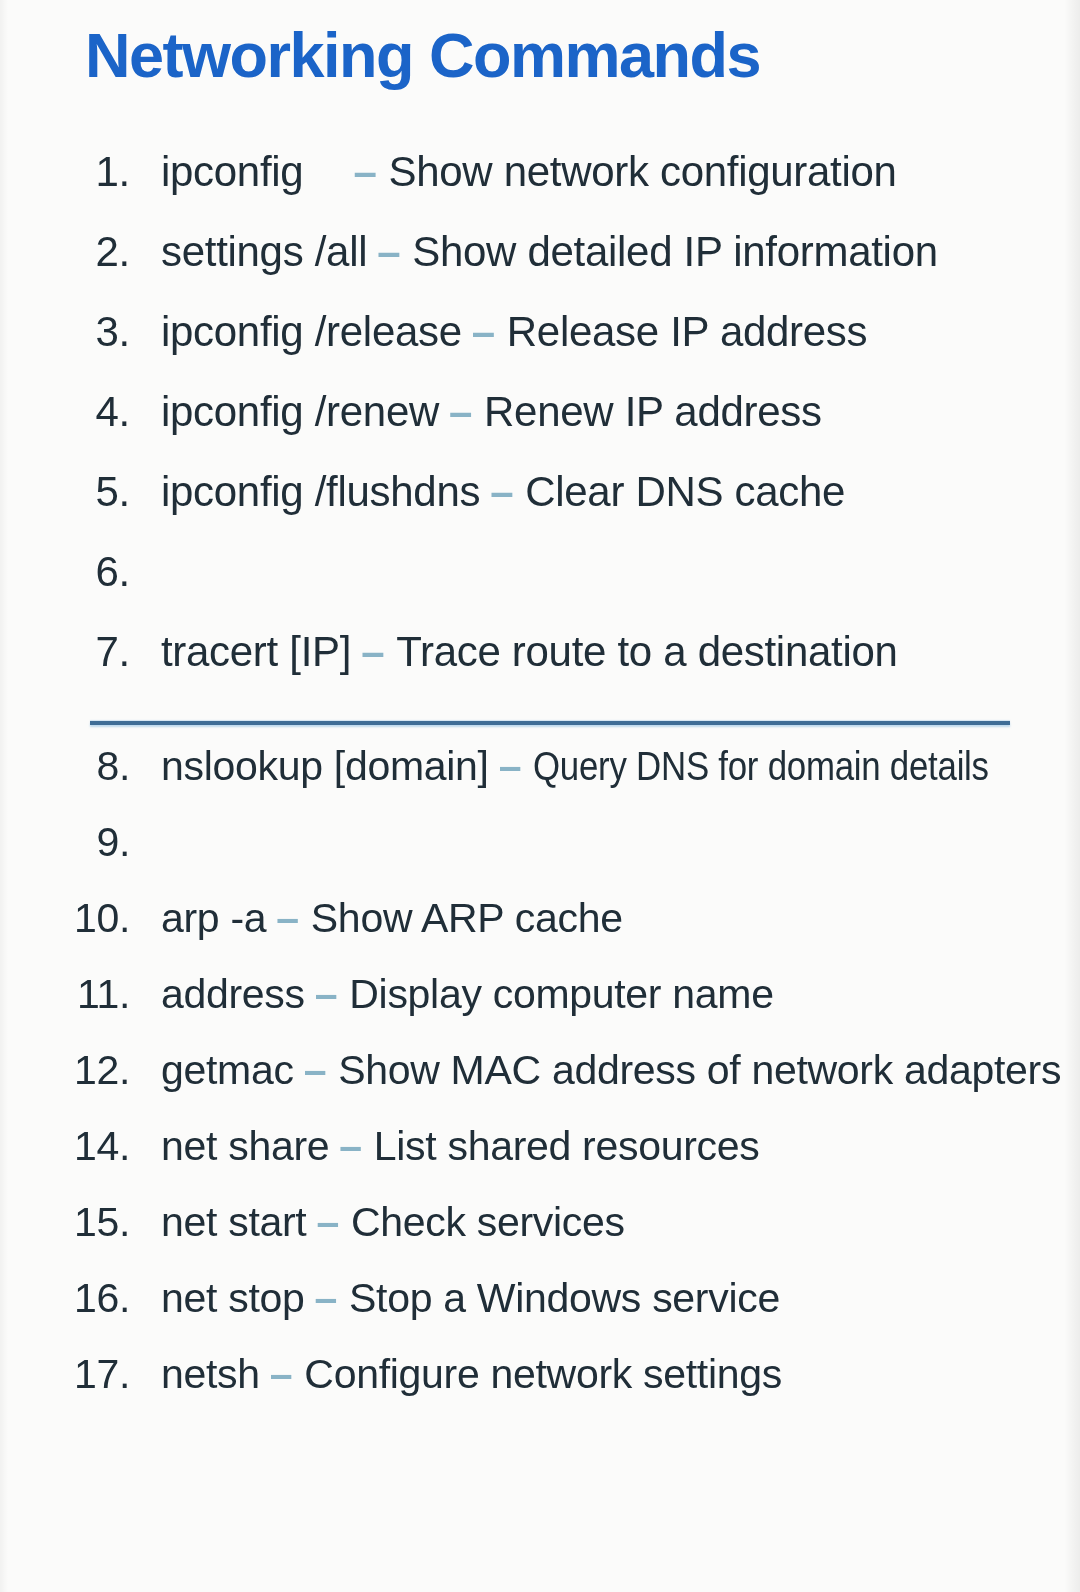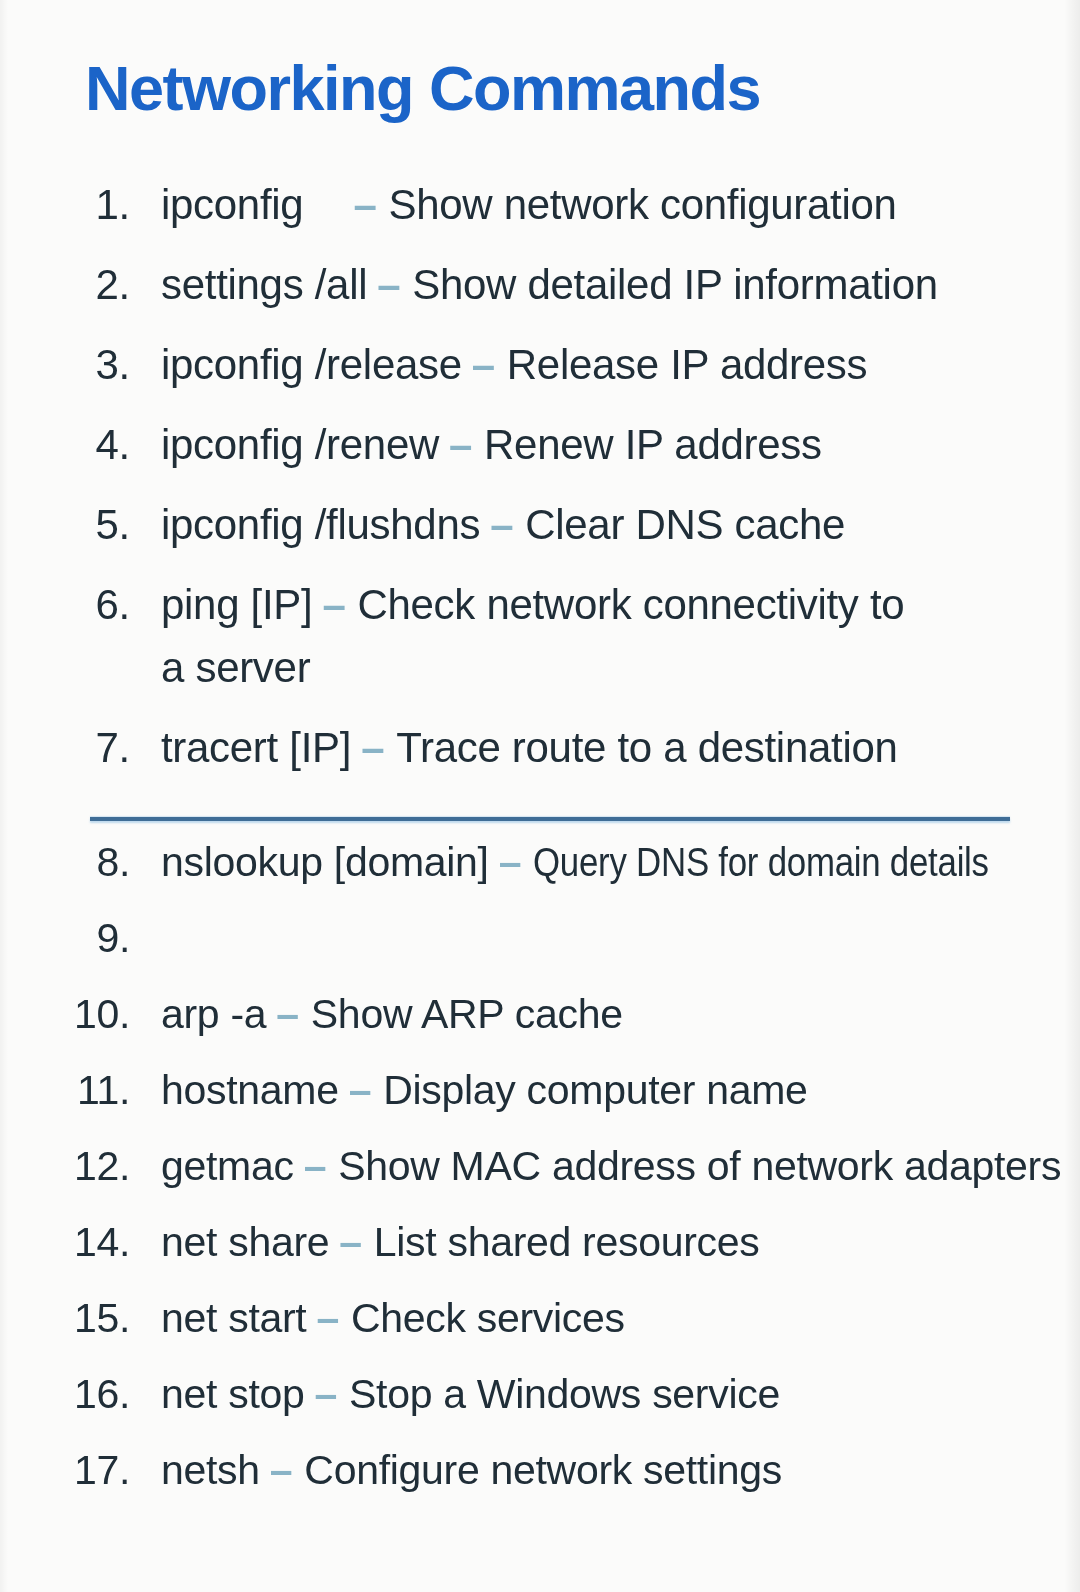--- a/index.html
+++ b/index.html
@@ -13,21 +13,21 @@
   html, body { margin: 0; padding: 0; }
   body {
     width: 1080px;
     height: 1592px;
     overflow: hidden;
     background: var(--bg);
     color: var(--text-dark);
     font-family: "Liberation Sans", "DejaVu Sans", sans-serif;
     position: relative;
   }
-  .page { padding-top: 53px; position: relative; width: 100%; height: 100%; }
+  .page { padding-top: 20px; position: relative; width: 100%; height: 100%; }
 
   h1.page-title {
     margin: 0 0 50px 85px;
     font-size: 63px;
     font-weight: 700;
     letter-spacing: -1.5px;
     color: var(--title-blue);
     line-height: 70px;
   }
 
@@ -134,24 +134,20 @@
   </div>
       <div class="item">
     <span class="num">5.</span>
     <span class="content">
       <span class="cmd">ipconfig /flushdns</span><span class="dash">–</span><span class="desc">Clear DNS cache</span>
       
     </span>
   </div>
       <div class="item">
     <span class="num">6.</span>
-    <span class="content">
-      <span class="cmd">ping [IP]</span><span class="dash">–</span><span class="desc">Check network connectivity to</span>
-      <span class="line2">a server</span>
-    </span>
   </div>
       <div class="item">
     <span class="num">7.</span>
     <span class="content">
       <span class="cmd">tracert [IP]</span><span class="dash">–</span><span class="desc">Trace route to a destination</span>
       
     </span>
   </div>
     </div>
 
@@ -171,21 +167,21 @@
       <div class="item">
     <span class="num">10.</span>
     <span class="content">
       <span class="cmd">arp -a</span><span class="dash">–</span><span class="desc">Show ARP cache</span>
       
     </span>
   </div>
       <div class="item">
     <span class="num">11.</span>
     <span class="content">
-      <span class="cmd">hostname</span><span class="dash">–</span><span class="desc">Display computer name</span>
+      <span class="cmd">address</span><span class="dash">–</span><span class="desc">Display computer name</span>
       
     </span>
   </div>
       <div class="item">
     <span class="num">12.</span>
     <span class="content">
       <span class="cmd">getmac</span><span class="dash">–</span><span class="desc">Show MAC address of network adapters</span>
       
     </span>
   </div>

